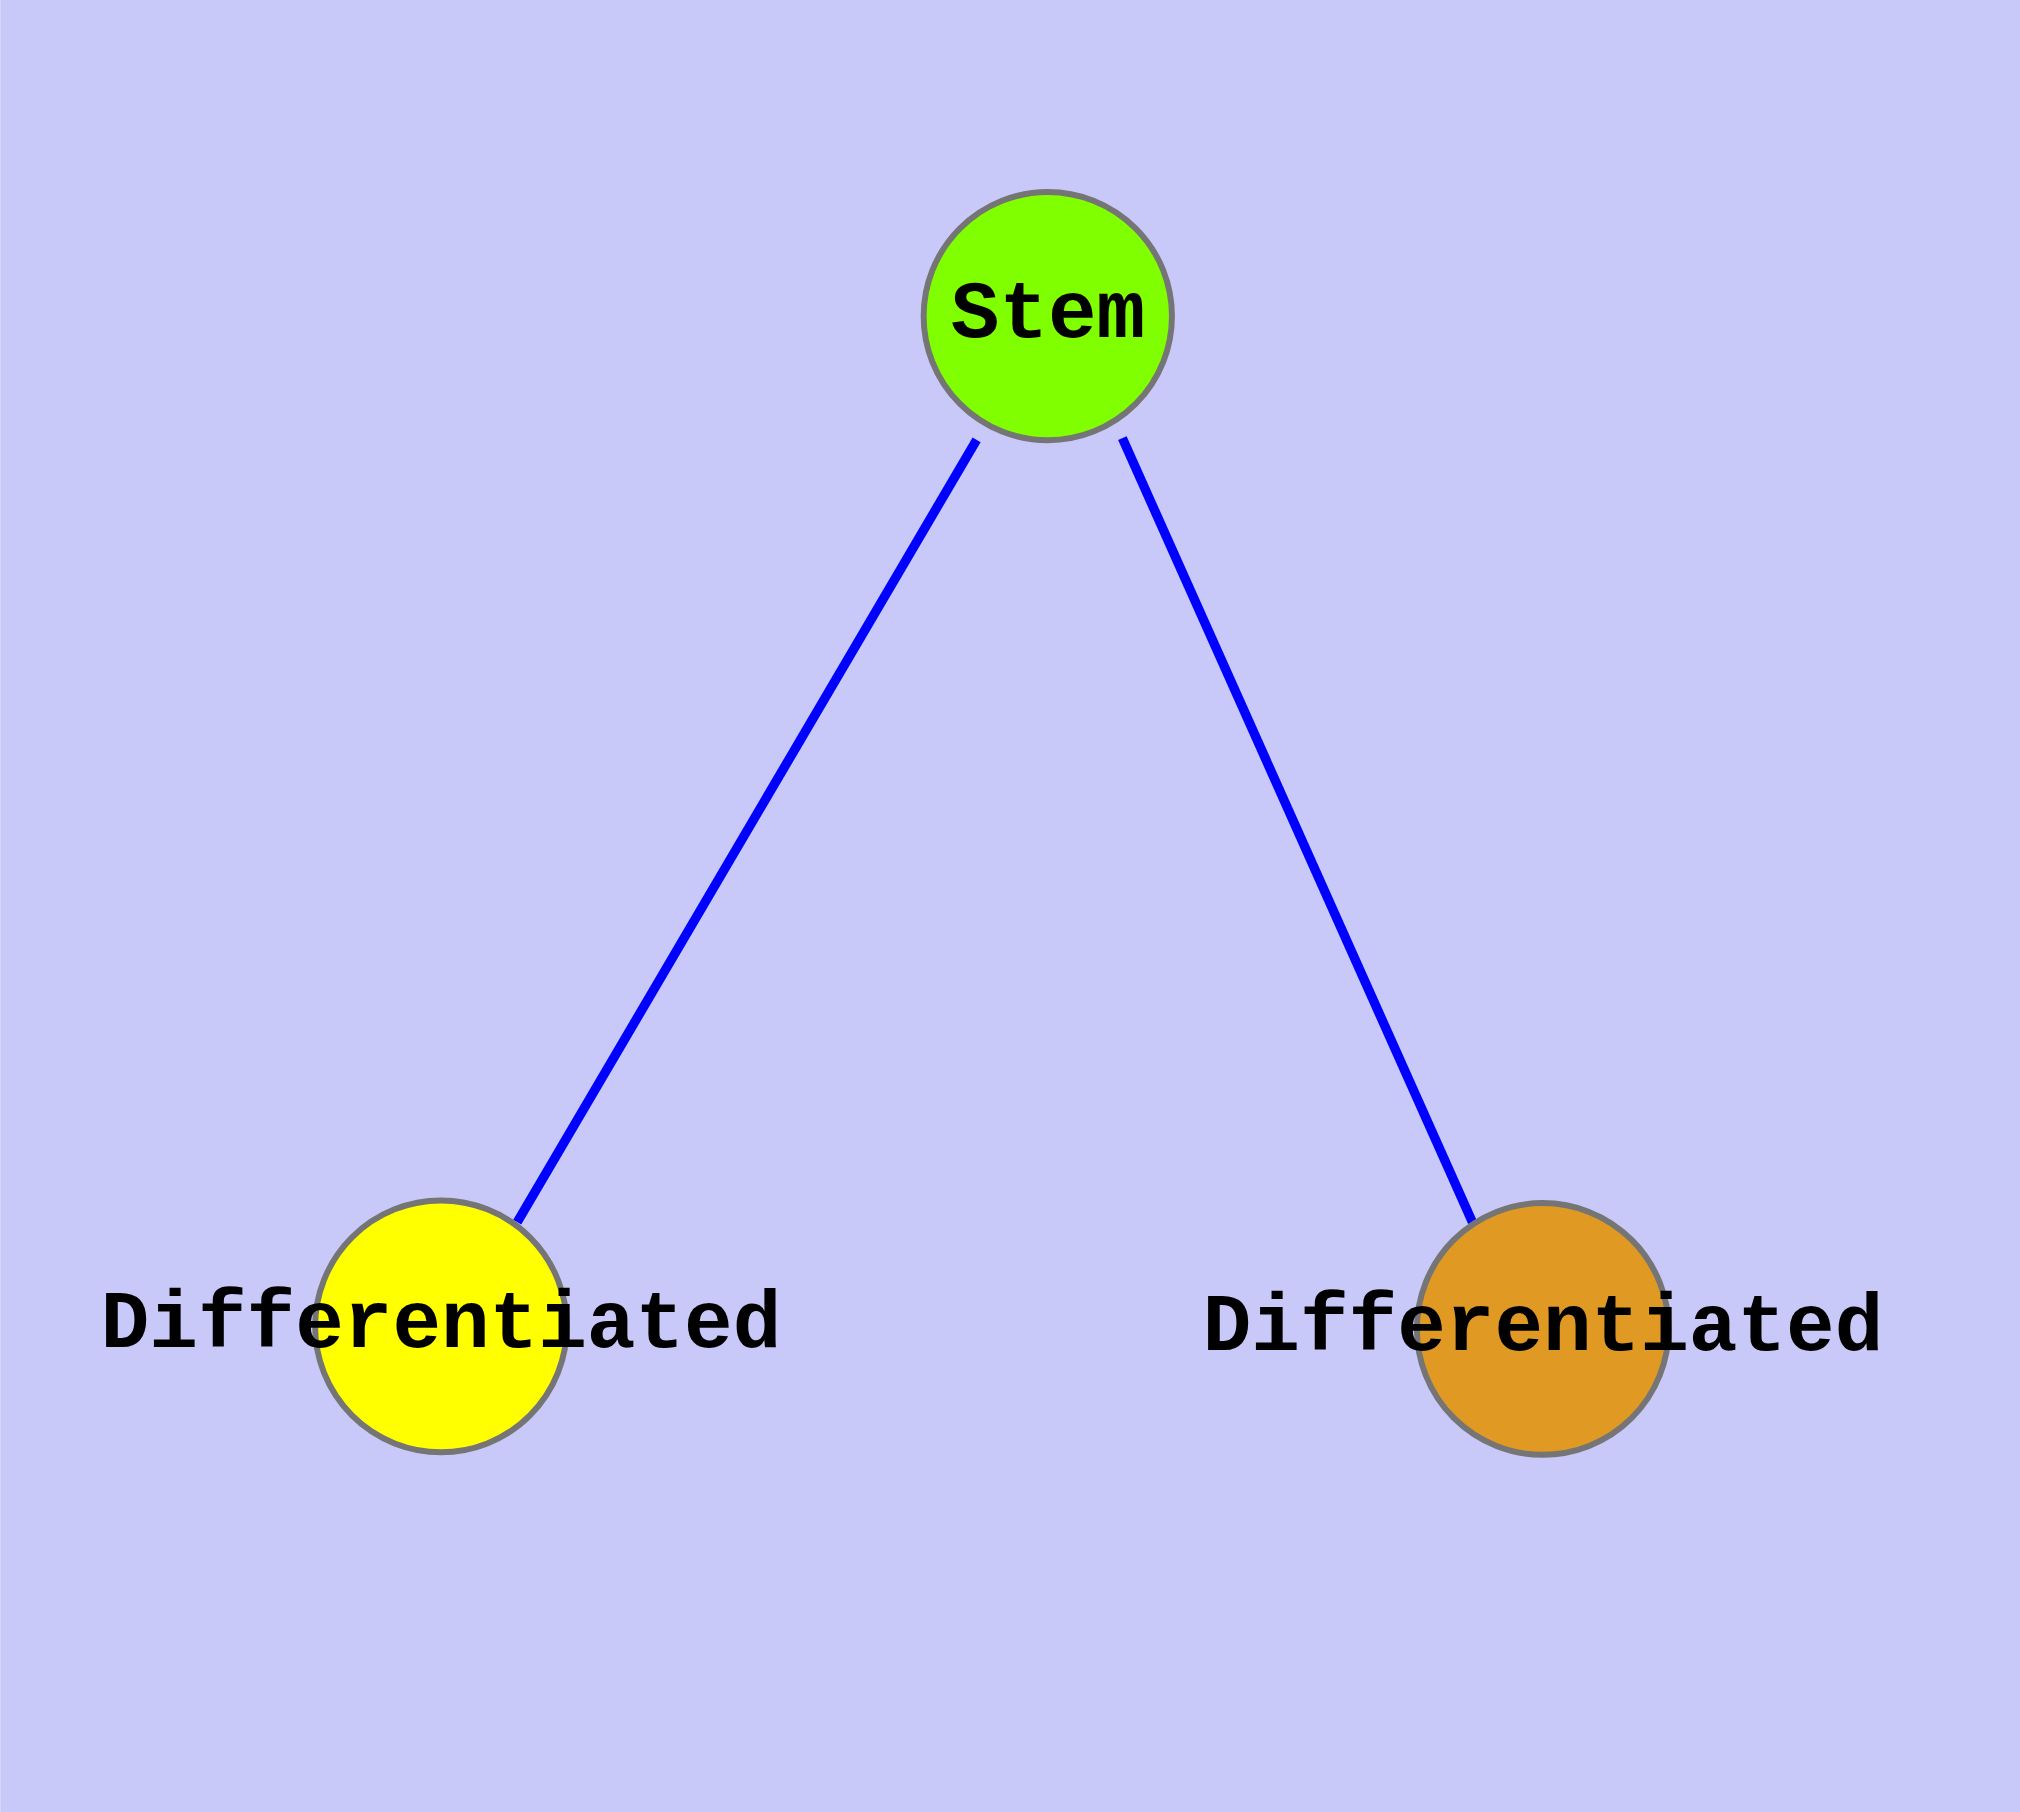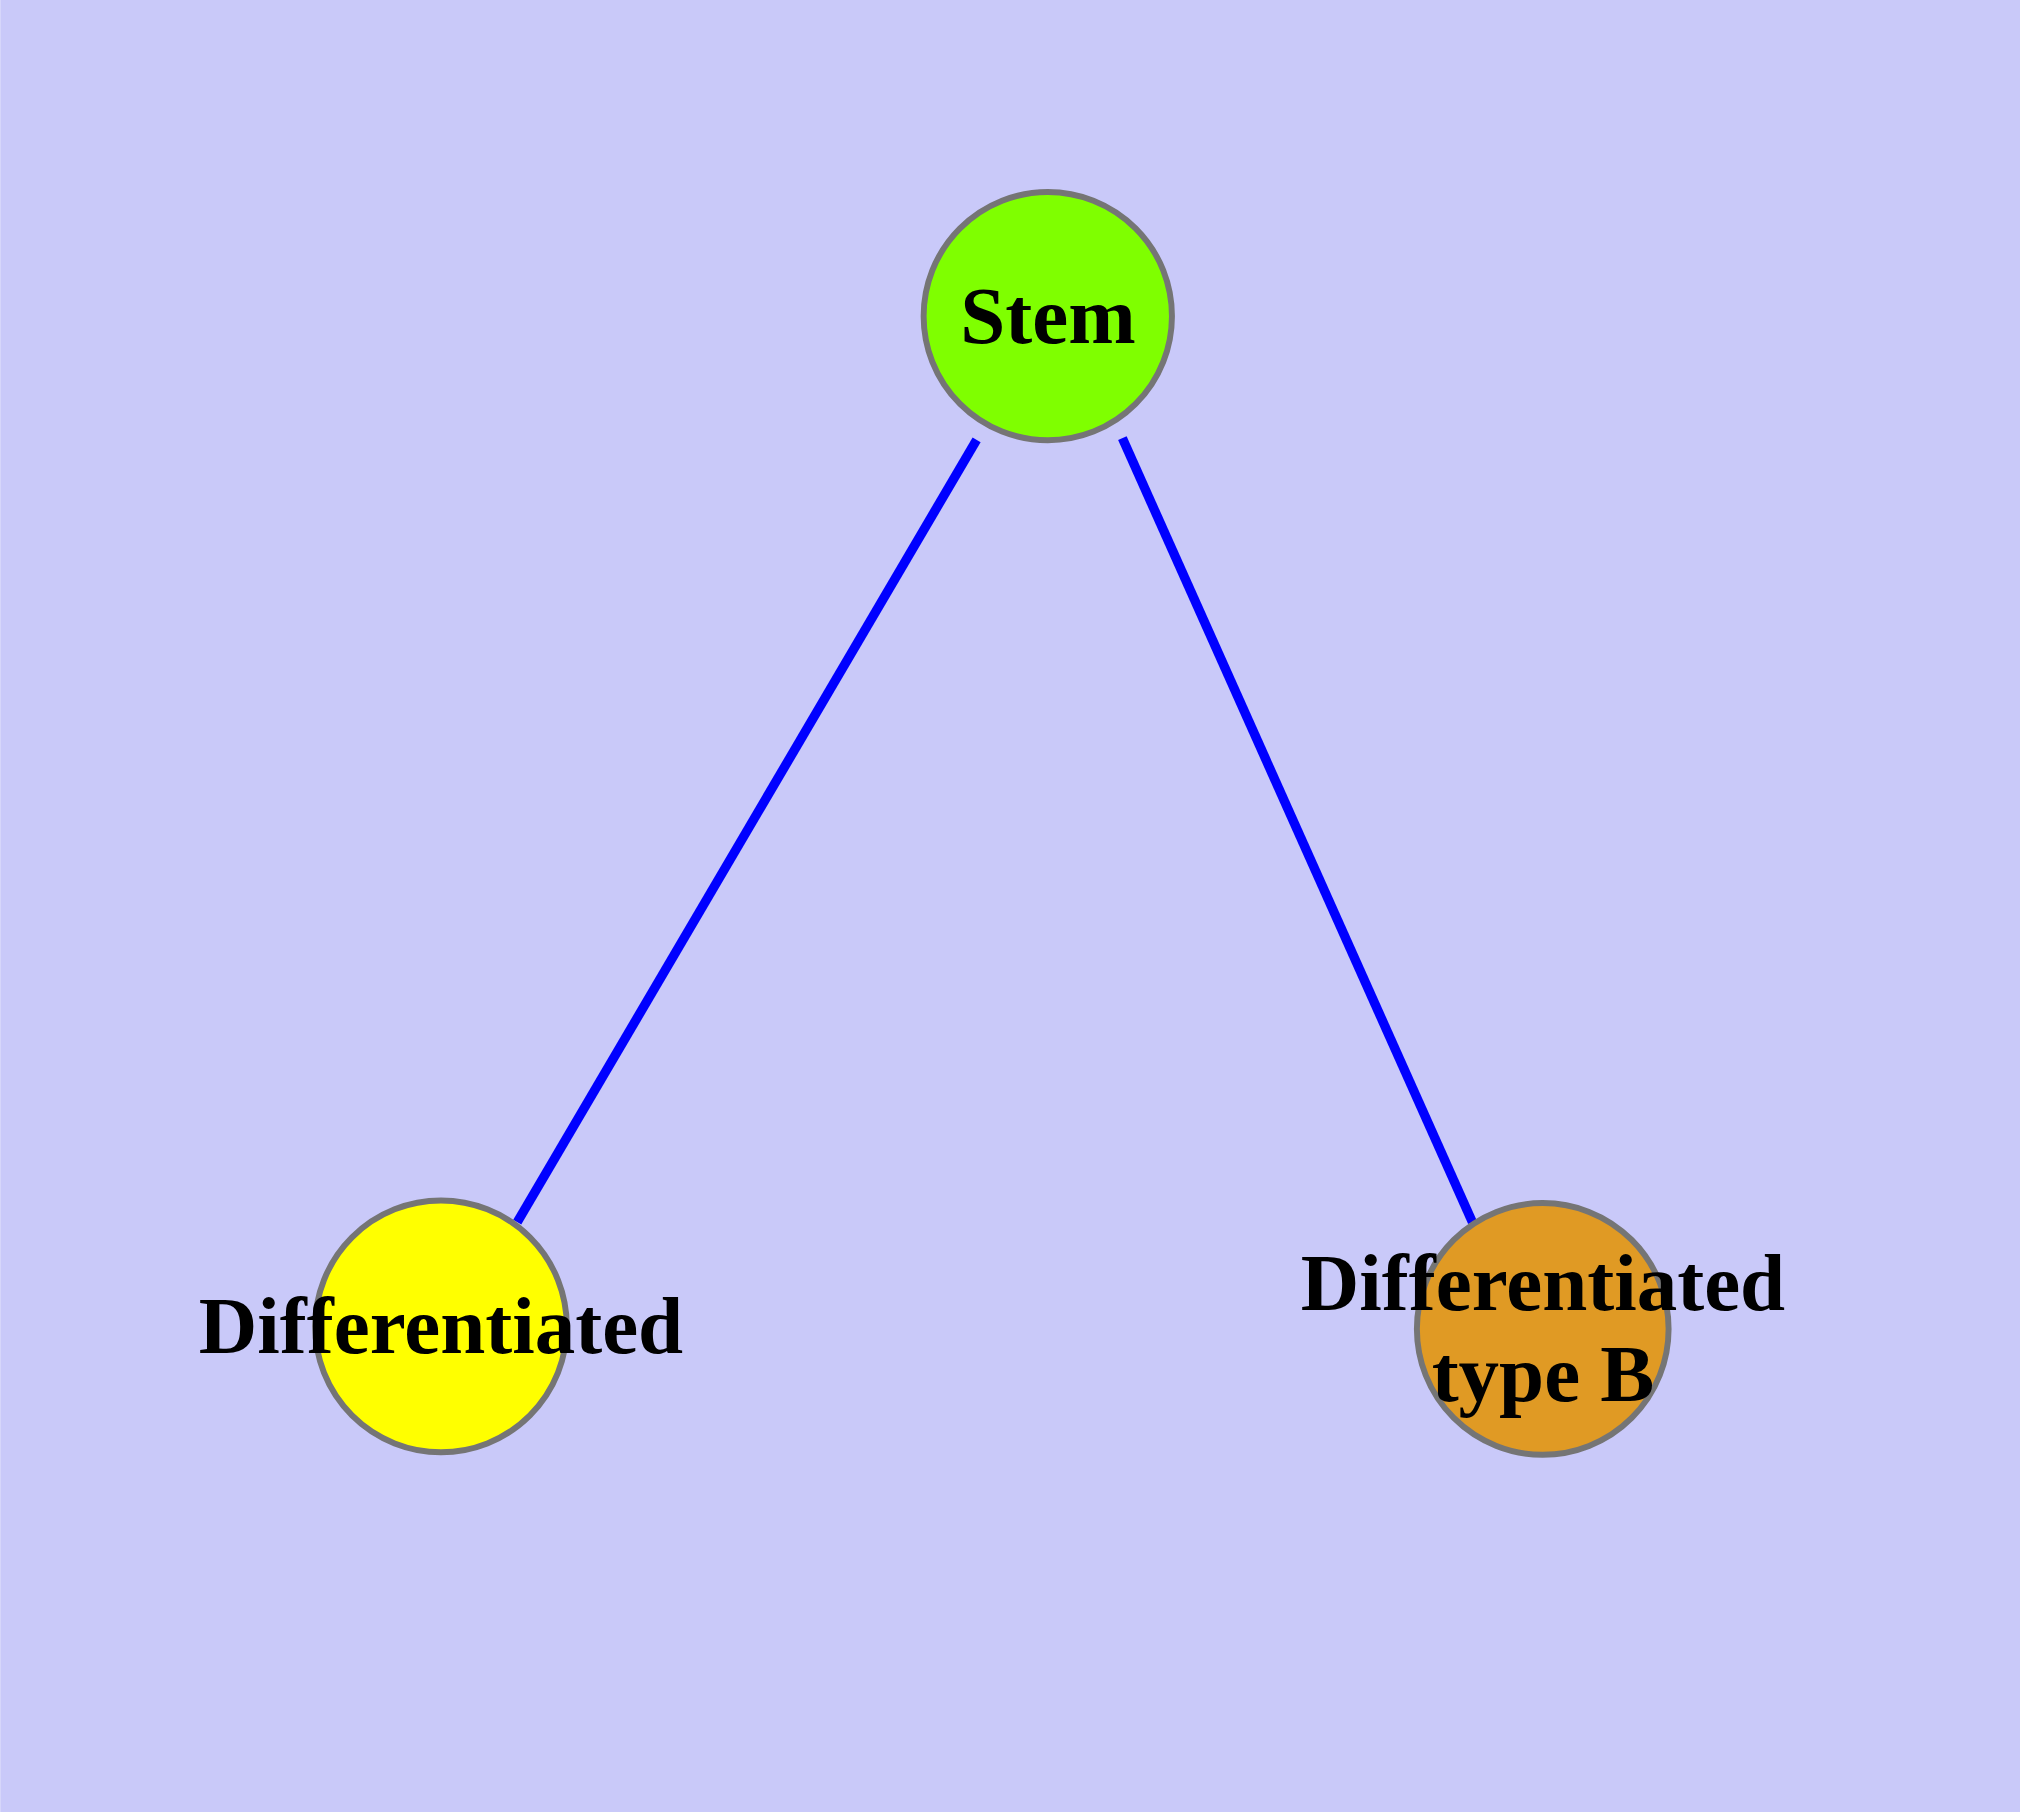--- a/index.html
+++ b/index.html
@@ -6,21 +6,21 @@
   html, body {
     margin: 0;
     padding: 0;
     background: #ffffff;
   }
   #canvas {
     position: relative;
     width: 2021px;
     height: 1812px;
     overflow: hidden;
-    font-family: Liberation Serif, serif;
+    font-family: Liberation Mono, monospace;
   }
   #graph-svg {
     position: absolute;
     left: 0;
     top: 0;
     width: 2021px;
     height: 1812px;
     display: block;
   }
   .node-label {
@@ -60,17 +60,16 @@
   <div class="node-label" id="label-stem" style="left: 1048px; top: 316px; font-size: 81px; color: rgb(0, 0, 0);">
     <span class="line">Stem</span>
   </div>
 
   <div class="node-label" id="label-diff-a" style="left: 441px; top: 1326px; font-size: 81px; color: rgb(0, 0, 0);">
     <span class="line">Differentiated</span>
   </div>
 
   <div class="node-label" id="label-diff-b" style="left: 1543px; top: 1329px; font-size: 81px; color: rgb(0, 0, 0);">
     <span class="line">Differentiated</span>
-    <span class="line">type B</span>
   </div>
 
 </div>
 
 
 </body></html>

